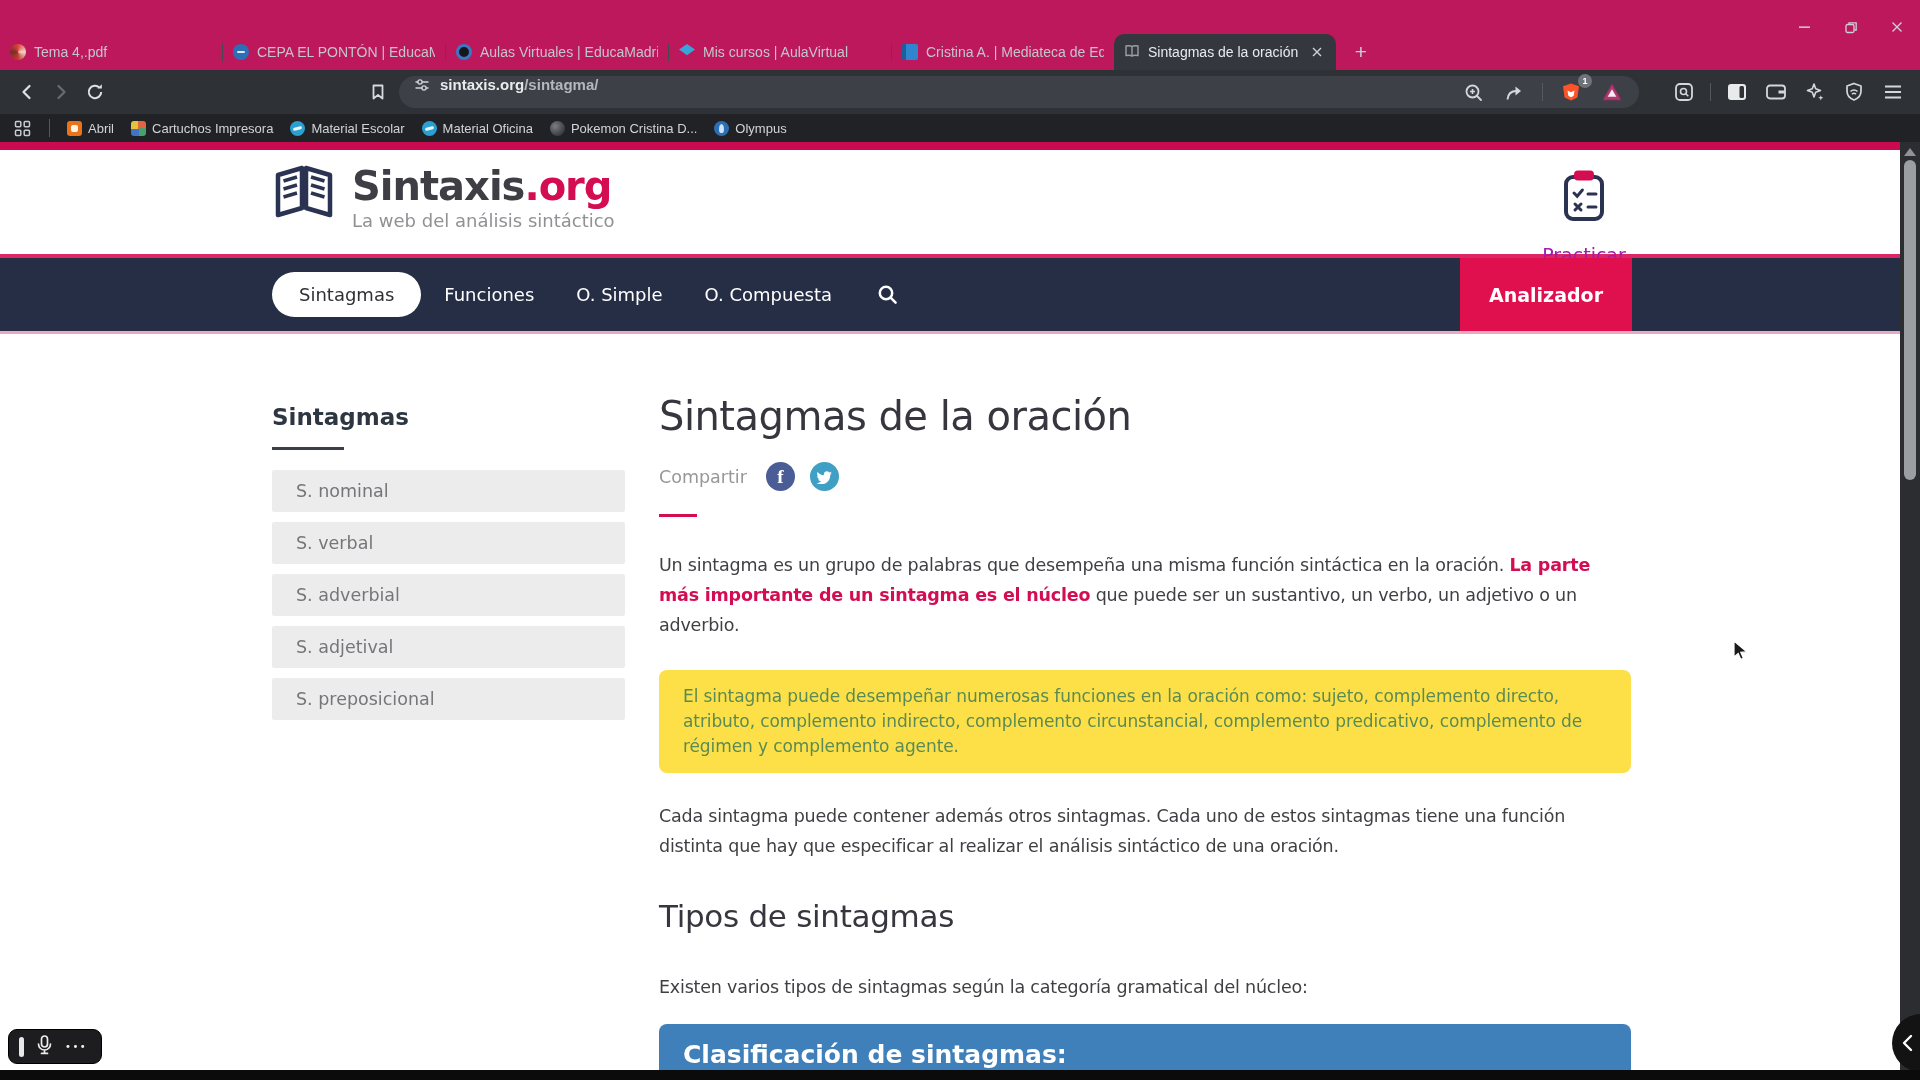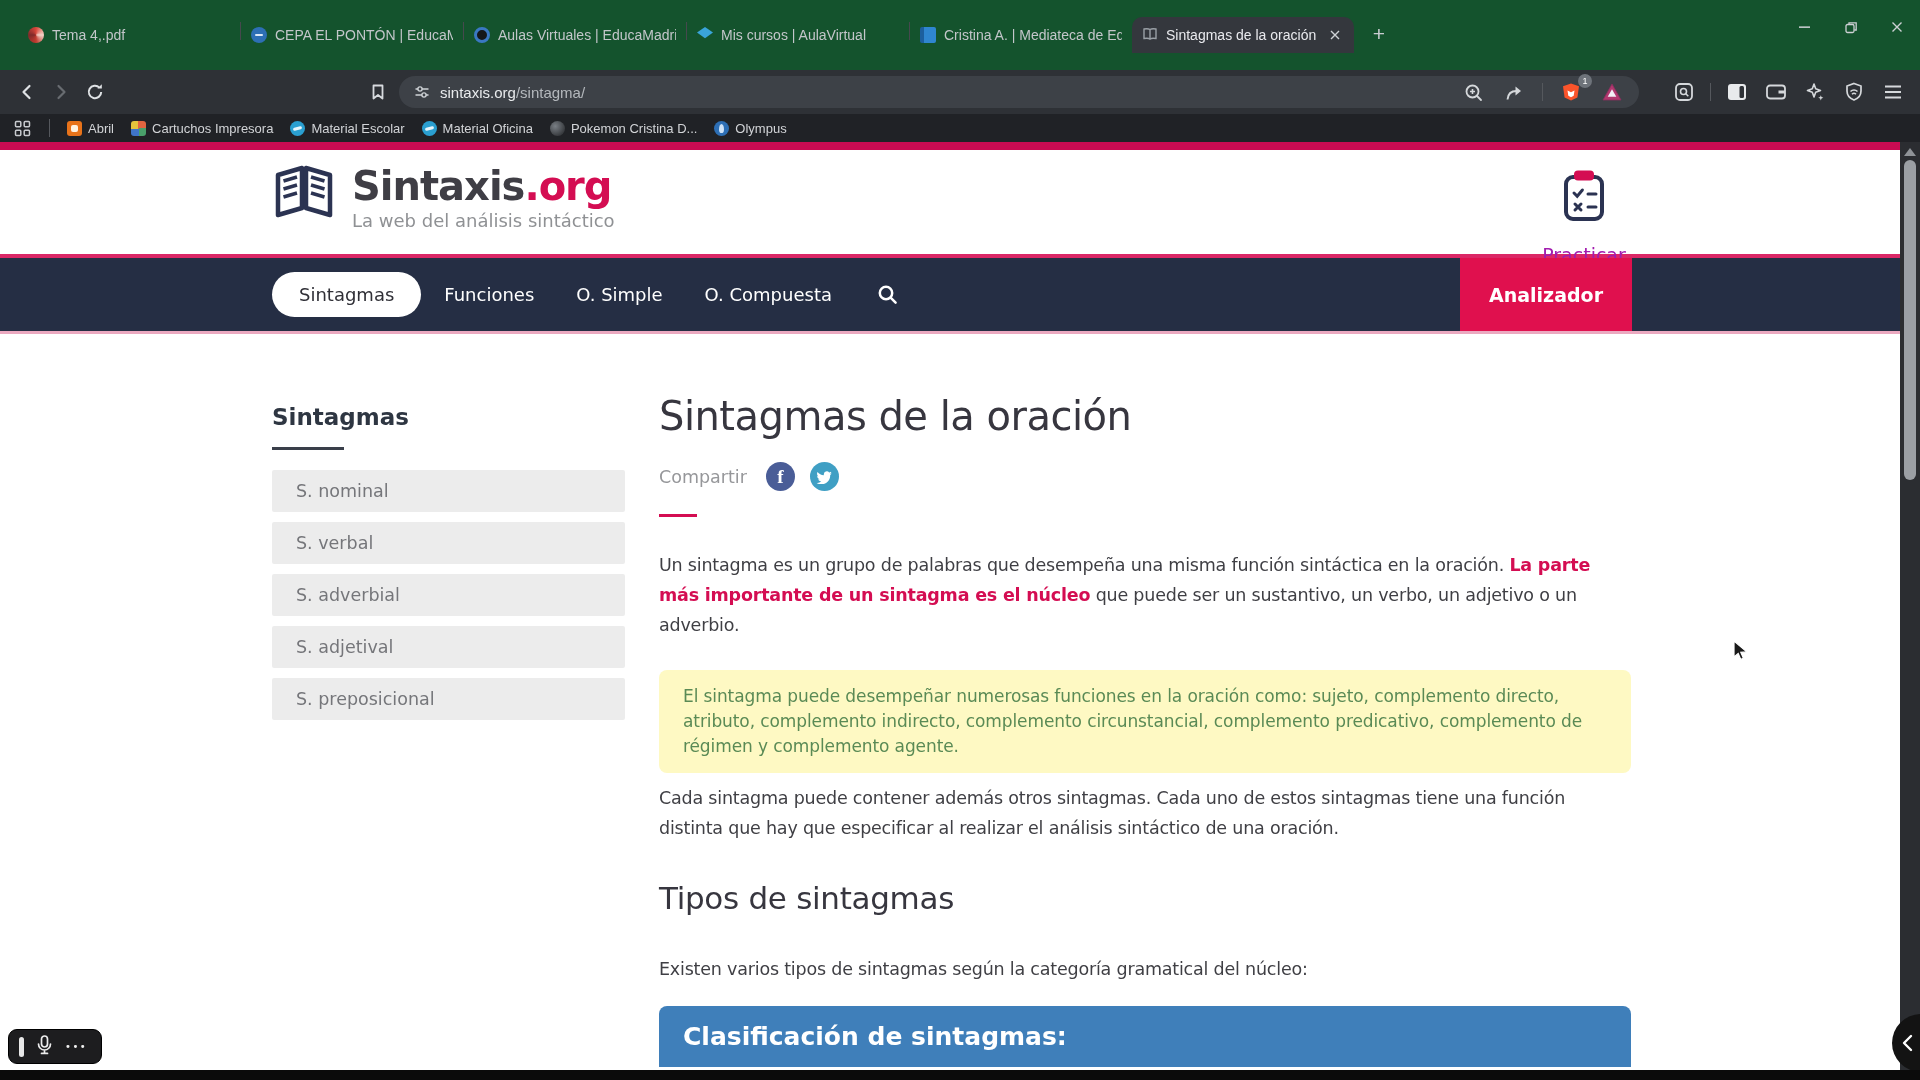--- a/index.html
+++ b/index.html
@@ -1,21 +1,21 @@
 <!DOCTYPE html>
 <html><head>
 <meta charset="utf-8">
 <style>
   * { margin:0; padding:0; box-sizing:border-box; }
   html,body { width:1920px; height:1080px; overflow:hidden; }
   body { background:#1b1d21; font-family:"Liberation Sans",sans-serif; }
   .browser { position:relative; width:1920px; height:1080px; }
 
   
-  .tabbar { height:70px; display:flex; align-items:center; background:#14532d; padding-left:18px; }
+  .tabbar { height:70px; display:flex; align-items:flex-end; background:#be185d; }
   .tab { width:222px; height:36px; display:flex; align-items:center; gap:8px; padding:0 10px;
          border-radius:10px 10px 0 0; color:#c3c6ca; font-size:14px; flex:none; cursor:default; }
   .tab.active { background:#34373d; color:#e9eaee; }
   .tab-title { white-space:nowrap; overflow:hidden; flex:1; }
   .tab-sep { width:1px; height:18px; background:#46494e; margin-bottom:9px; flex:none; }
   .favicon { width:16px; height:16px; flex:none; border-radius:3px; position:relative; }
   .fav-pdf { border-radius:50%; background:conic-gradient(#d9463a,#f3d3c8 25%,#c13a2e 50%,#7e2a2a 75%,#d9463a); }
   .fav-educa { border-radius:50%; background:#2d6fb5; }
   .fav-educa::after { content:""; position:absolute; left:4px; top:7px; width:8px; height:2px; background:#dce9f7; border-radius:1px; }
   .fav-ring { border-radius:50%; border:3px solid #3a78c2; background:#15171a; }
@@ -23,22 +23,22 @@
   .fav-film { background:linear-gradient(90deg,#1c5f9e 22%,#2f86d0 22%); border-radius:2px; }
   .tab-close { width:18px; height:18px; display:flex; align-items:center; justify-content:center; border-radius:50%; flex:none; }
   .newtab { width:30px; height:30px; margin:0 0 3px 10px; color:#c9ccd0; font-size:21px; display:flex;
             align-items:center; justify-content:center; border-radius:50%; }
   .wincontrols { margin-left:auto; align-self:flex-start; display:flex; margin-top:10px; }
   .winbtn { width:46px; height:34px; display:flex; align-items:center; justify-content:center; }
 
   
   .toolbar { height:44px; background:#2e3136; display:flex; align-items:center; padding:0 14px; gap:8px; }
   .tool-icon { width:26px; height:26px; display:flex; align-items:center; justify-content:center; flex:none; }
-  .urlpill { height:32px; background:#3d4147; border-radius:16px; display:flex; align-items:center;
-             padding:12px 14px; width:1240px; font-size:15px; gap:9px; flex:none; }
+  .urlpill { height:32px; background:#3d4147; border-radius:16px; display:flex; 
+             padding:0 14px; width:1240px; font-size:15px; gap:9px; flex:none;font-weight:bold; }
   .url-text { white-space:nowrap; }
   .url-domain { color:#e9ebed; } .url-path { color:#b4b8bc; }
   .pill-right { margin-left:auto; display:flex; align-items:center; gap:15px; }
   .lion-wrap { position:relative; }
   .badge { position:absolute; top:-5px; right:-8px; min-width:14px; height:14px; border-radius:7px;
            background:#6e737a; color:#fff; font-size:9px; display:flex; align-items:center; justify-content:center; padding:0 3px; }
   .vdiv { width:1px; height:18px; background:#55585d; flex:none; }
   .toolbar-right { display:flex; align-items:center; gap:13px; margin-left:24px; }
 
   
@@ -85,23 +85,23 @@
   .article { margin-left:34px; width:972px; }
   .article h1 { font-size:40px; font-weight:normal; color:#37363f; line-height:52px; letter-spacing:-0.5px; }
   .share-row { display:flex; align-items:center; gap:15px; margin-top:20px; }
   .share-label { font-size:17.5px; color:#96979a; margin-right:4px; }
   .share-circle { width:29px; height:29px; border-radius:50%; display:flex; align-items:center; justify-content:center; cursor:pointer; }
   .fb { background:#4a5d97; color:#fff; font-family:"Liberation Serif",serif; font-weight:bold; font-size:19px; }
   .tw { background:#3f9fc4; }
   .article-rule { width:38px; height:3px; background:#d40d52; margin-top:23px; }
   .para { font-size:17.5px; line-height:30px; color:#3f3f44; margin-top:33px; letter-spacing:-0.2px; }
   .accent-bold { color:#d40d52; font-weight:bold; }
-  .green-box { margin-top:30px; background:#fef9c3; border-radius:8px; padding:14px 24px;
+  .green-box { margin-top:30px; background:#fde047; border-radius:8px; padding:14px 24px;
                font-size:17px; line-height:25px; color:#5a8a55; letter-spacing:-0.1px; }
-  .p2 { margin-top:10px; }
+  .p2 { margin-top:28px; }
   .article h2 { margin-top:37px; font-size:31px; font-weight:normal; color:#37363f; letter-spacing:-0.3px; }
   .p3 { margin-top:38px; }
   .blue-box { margin-top:22px; background:#3f7fba; border-radius:8px 8px 0 0; padding:16px 24px;
               color:#fff; font-weight:bold; font-size:25px; }
 
   
   .scrollbar { position:absolute; top:0; right:0; width:20px; height:928px; background:#2b2d31; z-index:4; }
   .sb-arrow { position:absolute; left:4px; width:0; height:0; border-left:6px solid transparent; border-right:6px solid transparent; }
   .sb-up { top:6px; border-bottom:8px solid #8f9397; }
   .sb-down { bottom:6px; border-top:8px solid #8f9397; }

